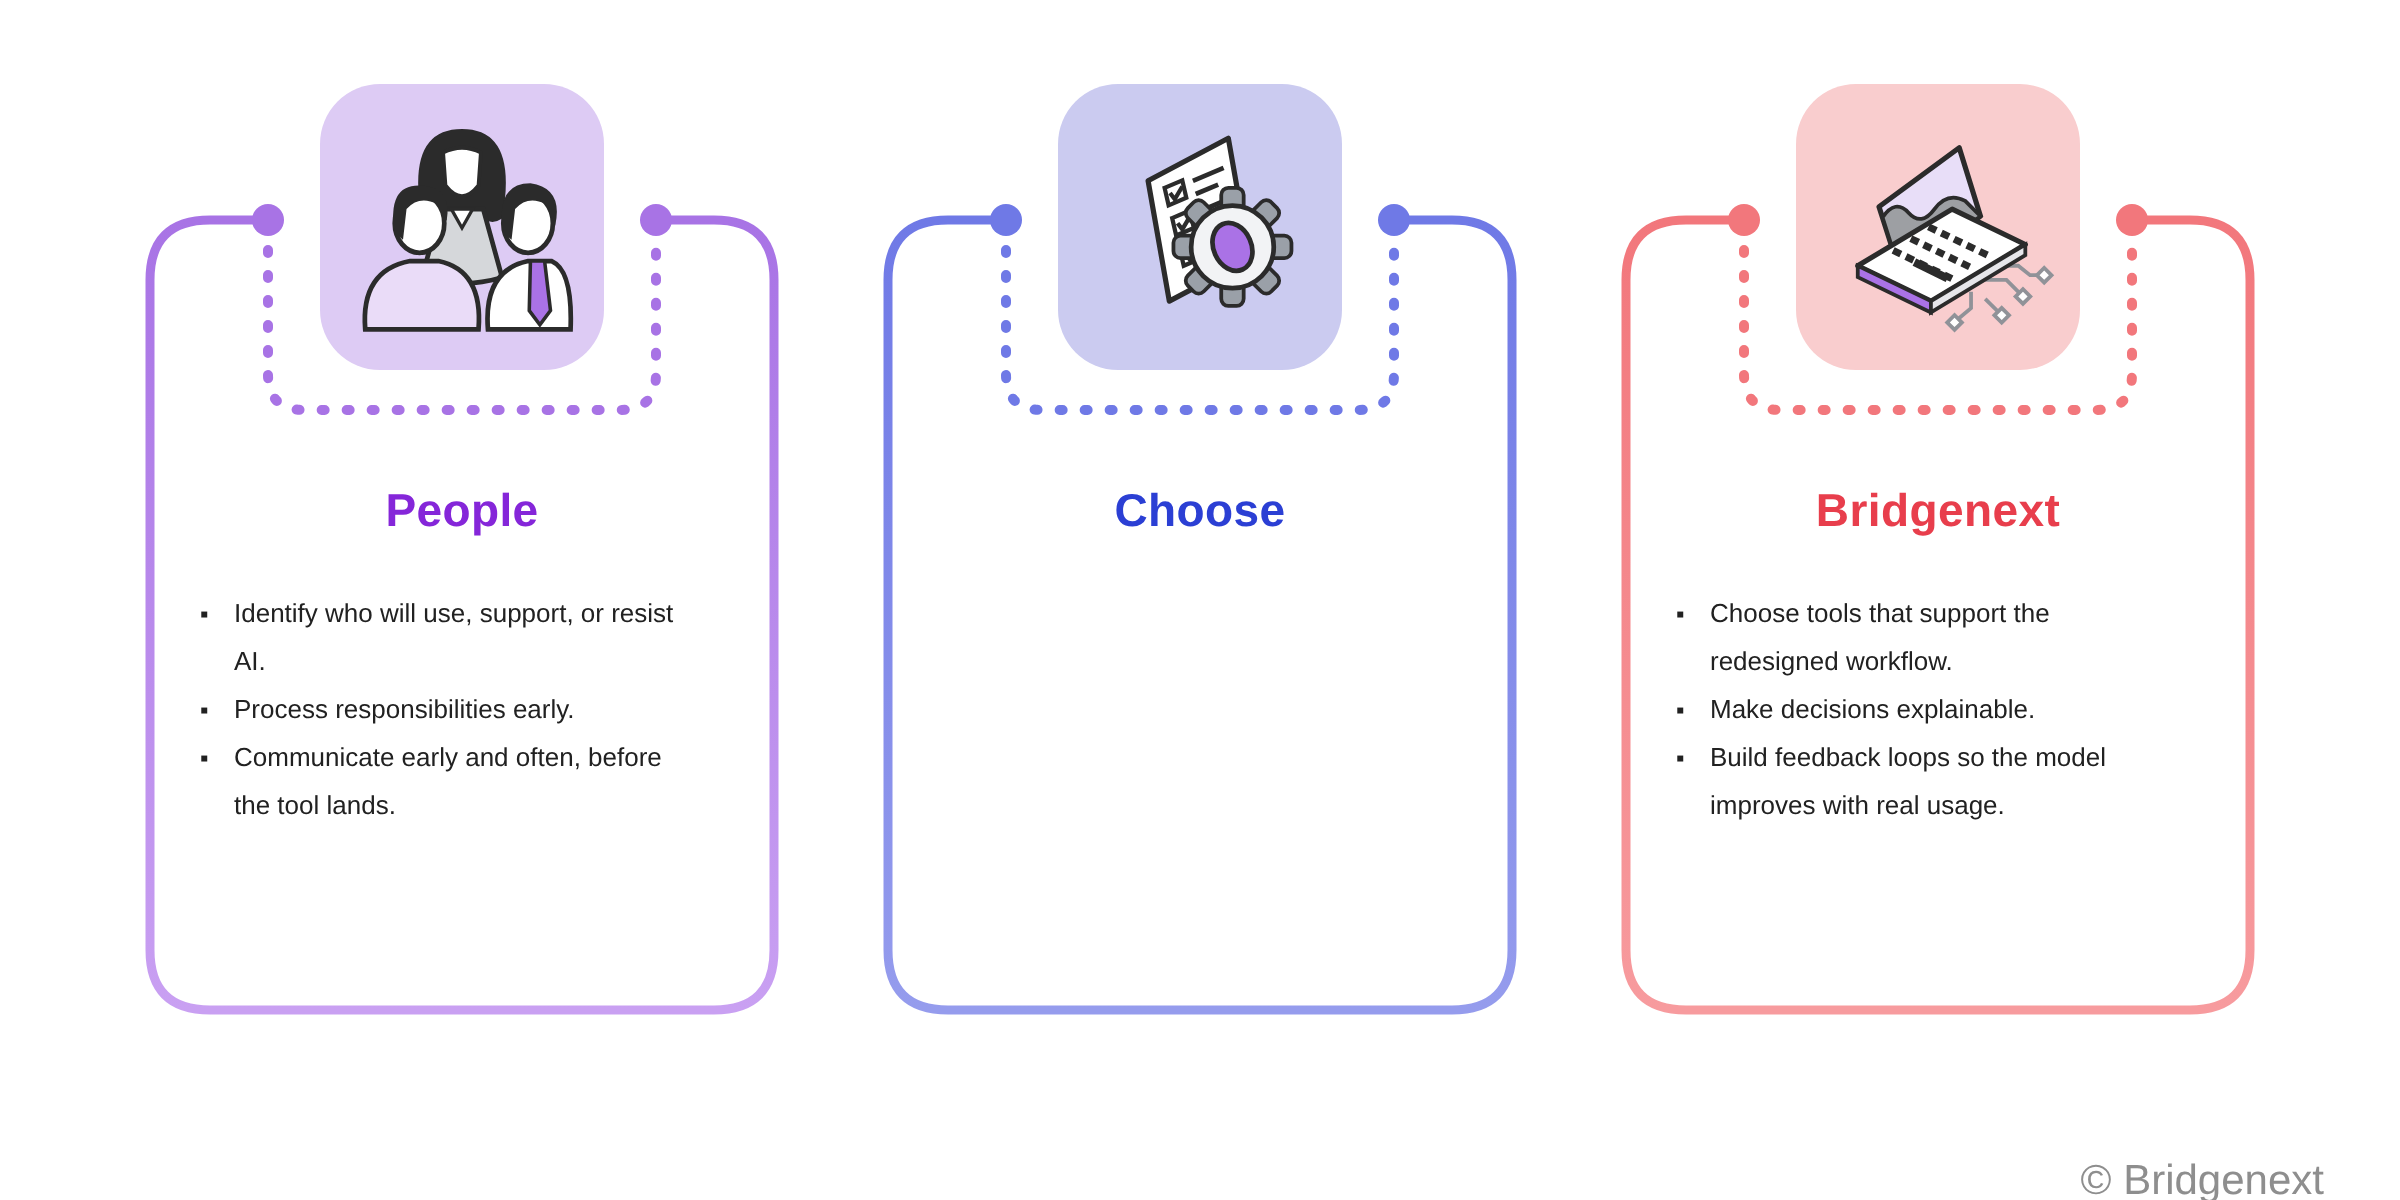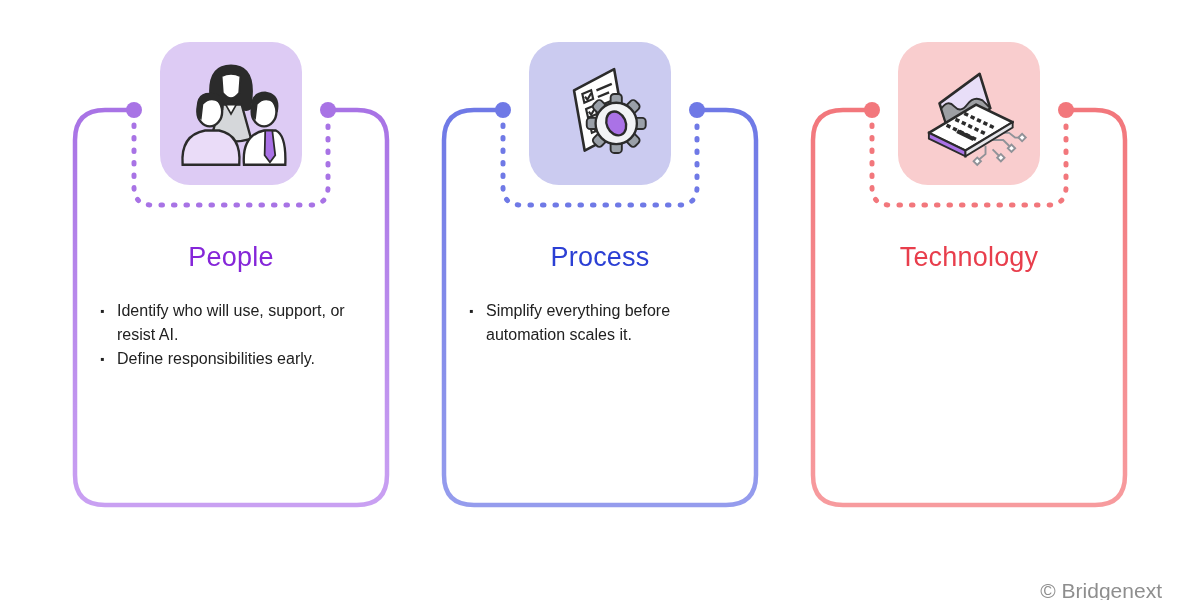--- a/index.html
+++ b/index.html
@@ -20,28 +20,28 @@
   .frame-dashed { stroke: var(--accent); }
   .icon-box {
     position: absolute; left: 89px; top: 0; width: 142px; height: 143px;
     border-radius: 30px; background: var(--icon-bg);
     display: flex; align-items: center; justify-content: center;
   }
   .icon-box svg { width: 118px; height: 118px; }
   .content { position: absolute; top: 200px; left: 0; width: 320px; }
   .card-title {
     margin: 0; text-align: center;
-    font-size: 27px; font-weight: 400; letter-spacing: 0.2px;
+    font-size: 23px; font-weight: 700; letter-spacing: 0.2px;
     color: var(--title-color);
   }
   .bullets {
     list-style: none;
     margin: 26px 0 0 46px; padding: 0;
     width: 228px;
-    font-size: 16px; line-height: 24px;
+    font-size: 13px; line-height: 24px;
     color: var(--text, #212121);
   }
   .bullets li { position: relative; }
   .bullets li::before {
     content: "▪";
     position: absolute; left: -17px; top: 0;
     font-size: 12px; color: var(--text, #212121);
   }
   .copyright {
     position: absolute; right: 38px; top: 579px;
@@ -79,21 +79,22 @@
           <path d="M67.5 52 Q64 31 79 31 Q93 33 89.5 49 L85.5 40 Q78 36 72.5 42 L71 55 Z" fill="var(--ink)"></path>
           <path d="M9 93 Q7 68 28 64 L40 64 Q59 68 57 93 Z" fill="var(--illustration-purple-light)" stroke="var(--ink)" stroke-width="2"></path>
           <ellipse cx="32" cy="48" rx="10.5" ry="12.5" fill="#fff" stroke="var(--ink)" stroke-width="2"></ellipse>
           <path d="M21.5 52 Q18 31 33 32 Q46 33 43.5 47 L39.5 40 Q32 36 26.5 42 L25 55 Z" fill="var(--ink)"></path>
         </svg>
       </div>
       <div class="content">
         <h2 class="card-title">People</h2>
         <ul class="bullets">
           <li>Identify who will use, support, or resist AI.</li>
-          <li>Define responsibilities early.</li>
+          <li>Process responsibilities early.</li>
+          <li>Communicate early and often, before the tool lands.</li>
         </ul>
       </div>
     </div>
 
     <div class="card" style="--accent: #6f79e6; --title-color: #2b3fd4; --icon-bg: #cbcbf0;">
       <svg class="frame-svg" viewBox="0 0 320 467">
         <defs>
           <linearGradient id="grad-1" x1="0" y1="0" x2="0" y2="1">
             <stop class="stop-a" offset="0" stop-color="#6f79e6"></stop>
             <stop class="stop-b" offset="1" stop-color="#959ced"></stop>
@@ -123,23 +124,22 @@
             <rect x="59" y="33" width="9.5" height="13" rx="3" fill="var(--illustration-gray-mid)" stroke="var(--ink)" stroke-width="1.6" transform="rotate(180 63.75 58)"></rect>
             <rect x="59" y="33" width="9.5" height="13" rx="3" fill="var(--illustration-gray-mid)" stroke="var(--ink)" stroke-width="1.6" transform="rotate(225 63.75 58)"></rect>
             <rect x="59" y="33" width="9.5" height="13" rx="3" fill="var(--illustration-gray-mid)" stroke="var(--ink)" stroke-width="1.6" transform="rotate(270 63.75 58)"></rect>
             <rect x="59" y="33" width="9.5" height="13" rx="3" fill="var(--illustration-gray-mid)" stroke="var(--ink)" stroke-width="1.6" transform="rotate(315 63.75 58)"></rect>
             <circle cx="63.75" cy="58" r="17.5" fill="#f2f3f5" stroke="var(--ink)" stroke-width="2"></circle>
             <ellipse cx="63.75" cy="58" rx="8" ry="10.5" transform="rotate(-24 63.75 58)" fill="var(--illustration-purple)" stroke="var(--ink)" stroke-width="2"></ellipse>
           </g>
         </svg>
       </div>
       <div class="content">
-        <h2 class="card-title">Process</h2>
+        <h2 class="card-title">Choose</h2>
         <ul class="bullets">
-          <li>Simplify everything before automation scales it.</li>
         </ul>
       </div>
     </div>
 
     <div class="card" style="--accent: #f2777c; --title-color: #e83e4c; --icon-bg: #f9cdce;">
       <svg class="frame-svg" viewBox="0 0 320 467">
         <defs>
           <linearGradient id="grad-2" x1="0" y1="0" x2="0" y2="1">
             <stop class="stop-a" offset="0" stop-color="#f2777c"></stop>
             <stop class="stop-b" offset="1" stop-color="#f79b9e"></stop>
@@ -169,20 +169,25 @@
             <path d="M31 59.5 L57 72"></path>
             <path d="M38.5 54.5 L64.5 67"></path>
             <path d="M46 49.5 L72 62"></path>
           </g>
           <path d="M40 64.5 L54 71.3" stroke="var(--ink)" stroke-width="3.4"></path>
           <path d="M16 66 L47 81 L47 85.8 L16 70.8 Z" fill="var(--illustration-purple)" stroke="var(--ink)" stroke-width="1.6"></path>
           <path d="M47 81 L87 57 L87 61.5 L47 85.8 Z" fill="#e6e6ea" stroke="var(--ink)" stroke-width="1.6"></path>
         </svg>
       </div>
       <div class="content">
-        <h2 class="card-title">Technology</h2>
+        <h2 class="card-title">Bridgenext</h2>
+        <ul class="bullets">
+          <li>Choose tools that support the redesigned workflow.</li>
+          <li>Make decisions explainable.</li>
+          <li>Build feedback loops so the model improves with real usage.</li>
+        </ul>
       </div>
     </div>
 
   </div>
 
   <div class="copyright">© Bridgenext</div>
 </div>
 
 </body></html>

